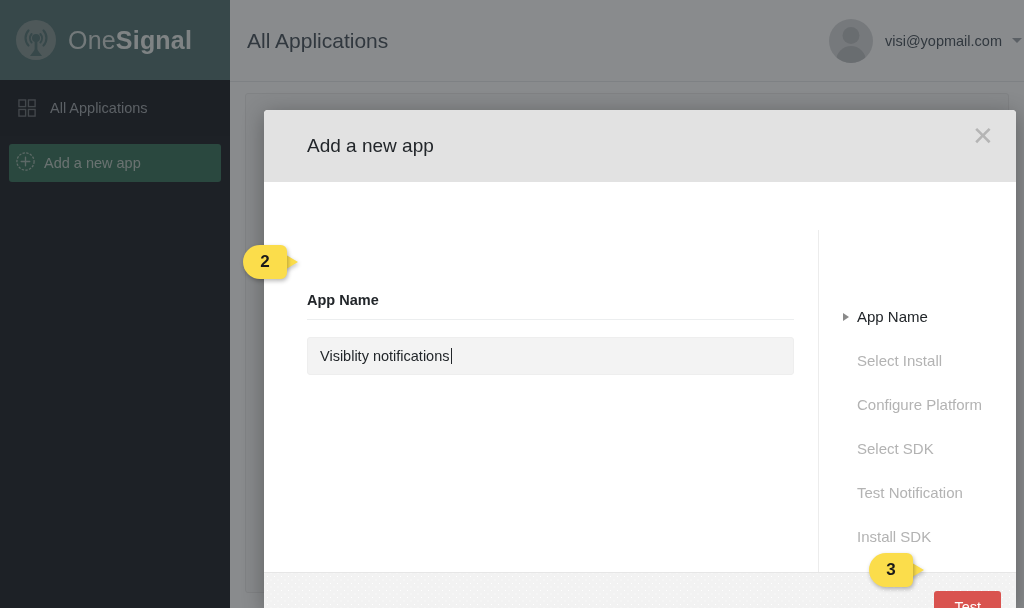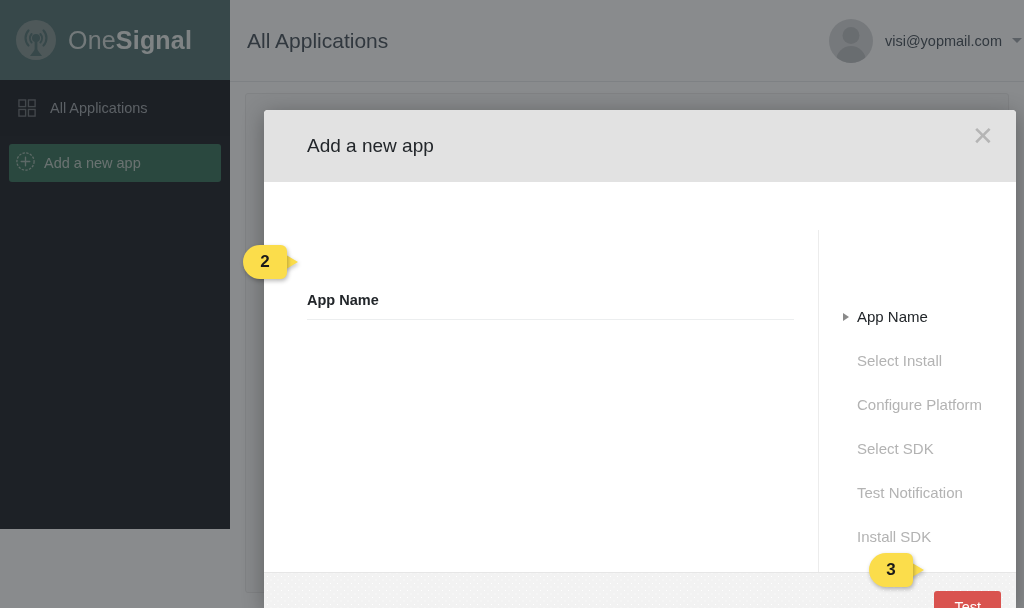--- a/index.html
+++ b/index.html
@@ -17,21 +17,21 @@
     width: 1024px;
     height: 608px;
     overflow: hidden;
   }
 
   
   .sidebar {
     position: absolute;
     left: 0; top: 0;
     width: 230px;
-    height: 529px;
+    height: 608px;
     background: #11151c;
     z-index: 5;
   }
   .sidebar-logo {
     position: relative;
     height: 80px;
     background: #4a6b6b;
     display: flex;
     align-items: center;
     padding-left: 14px;
@@ -411,20 +411,24 @@
   <div class="modal">
     <div class="modal-header">
       <div class="modal-title">Add a new app</div>
       <div class="modal-close">✕</div>
     </div>
 
     <div class="modal-body">
       <div class="body-left">
         <div class="field-label">App Name</div>
         <div class="field-rule"></div>
+        <div class="text-input">
+          <span>Visiblity notifications</span>
+            <span class="caret-bar"></span>
+        </div>
       </div>
 
       <div class="body-right">
         <div class="step active">
           <span class="bullet"></span>
           <span>App Name</span>
         </div>
         <div class="step">
           
           <span>Select Install</span>

